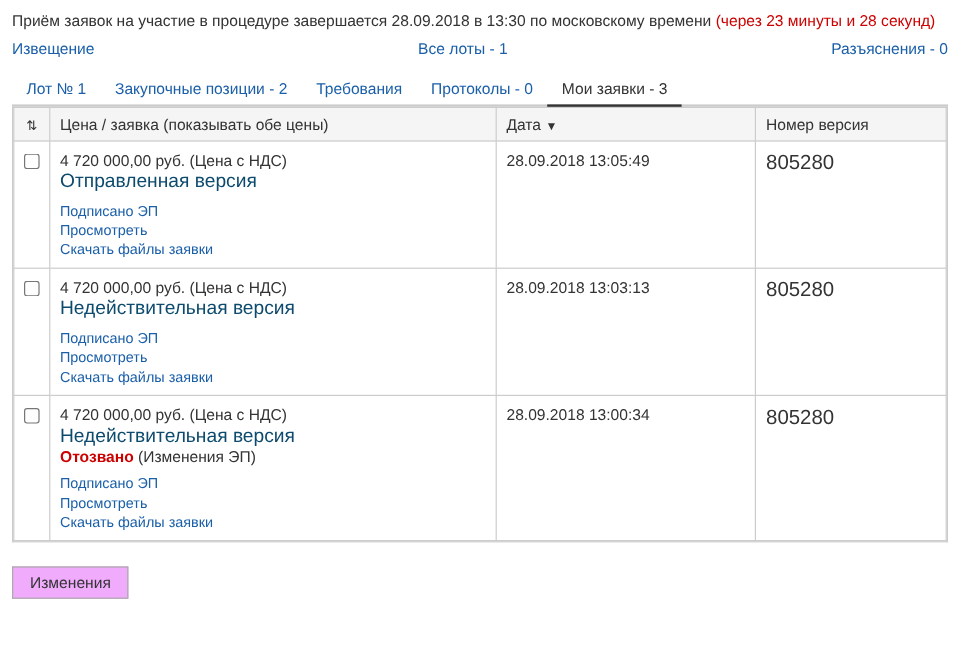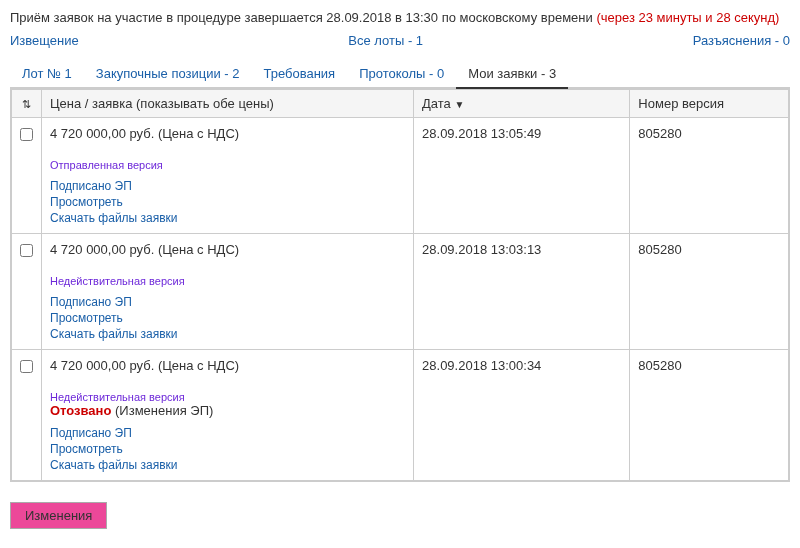--- a/index.html
+++ b/index.html
@@ -84,58 +84,58 @@
       padding-top: 10px;
     }
     .cell-price {
       font-size: 13px;
       color: #333;
     }
     .cell-price .price-line {
       font-weight: normal;
     }
     .cell-price .status-line {
-      color: #6d28d9;
-      font-size: 11px;
-      margin-top: 18px;
+      color: #0c4a6e;
+      font-size: 16px;
+      margin-top: 2px;
     }
     .cell-price .links-block {
       margin-top: 8px;
       display: flex;
       flex-direction: column;
       gap: 2px;
     }
     .cell-price .links-block a {
       color: #1a5fa8;
       text-decoration: none;
       font-size: 12px;
     }
     .cell-date {
       white-space: nowrap;
       font-size: 13px;
       vertical-align: top;
     }
     .cell-num {
       white-space: nowrap;
-      font-size: 13px;
+      font-size: 17px;
       vertical-align: top;
     }
     .revoked-text {
       color: #c00;
       font-weight: bold;
     }
     .revoked-sub {
       color: #333;
       font-weight: normal;
     }
     .btn-changes {
       margin-top: 10px;
       padding: 5px 14px;
       font-size: 13px;
-      background: #ec4899;
+      background: #f0abfc;
       border: 1px solid #aaa;
       cursor: pointer;
       color: #333;
     }
     .sort-arrows {
       font-size: 11px;
       cursor: pointer;
     }
     .col-header-price {
       min-width: 180px;

